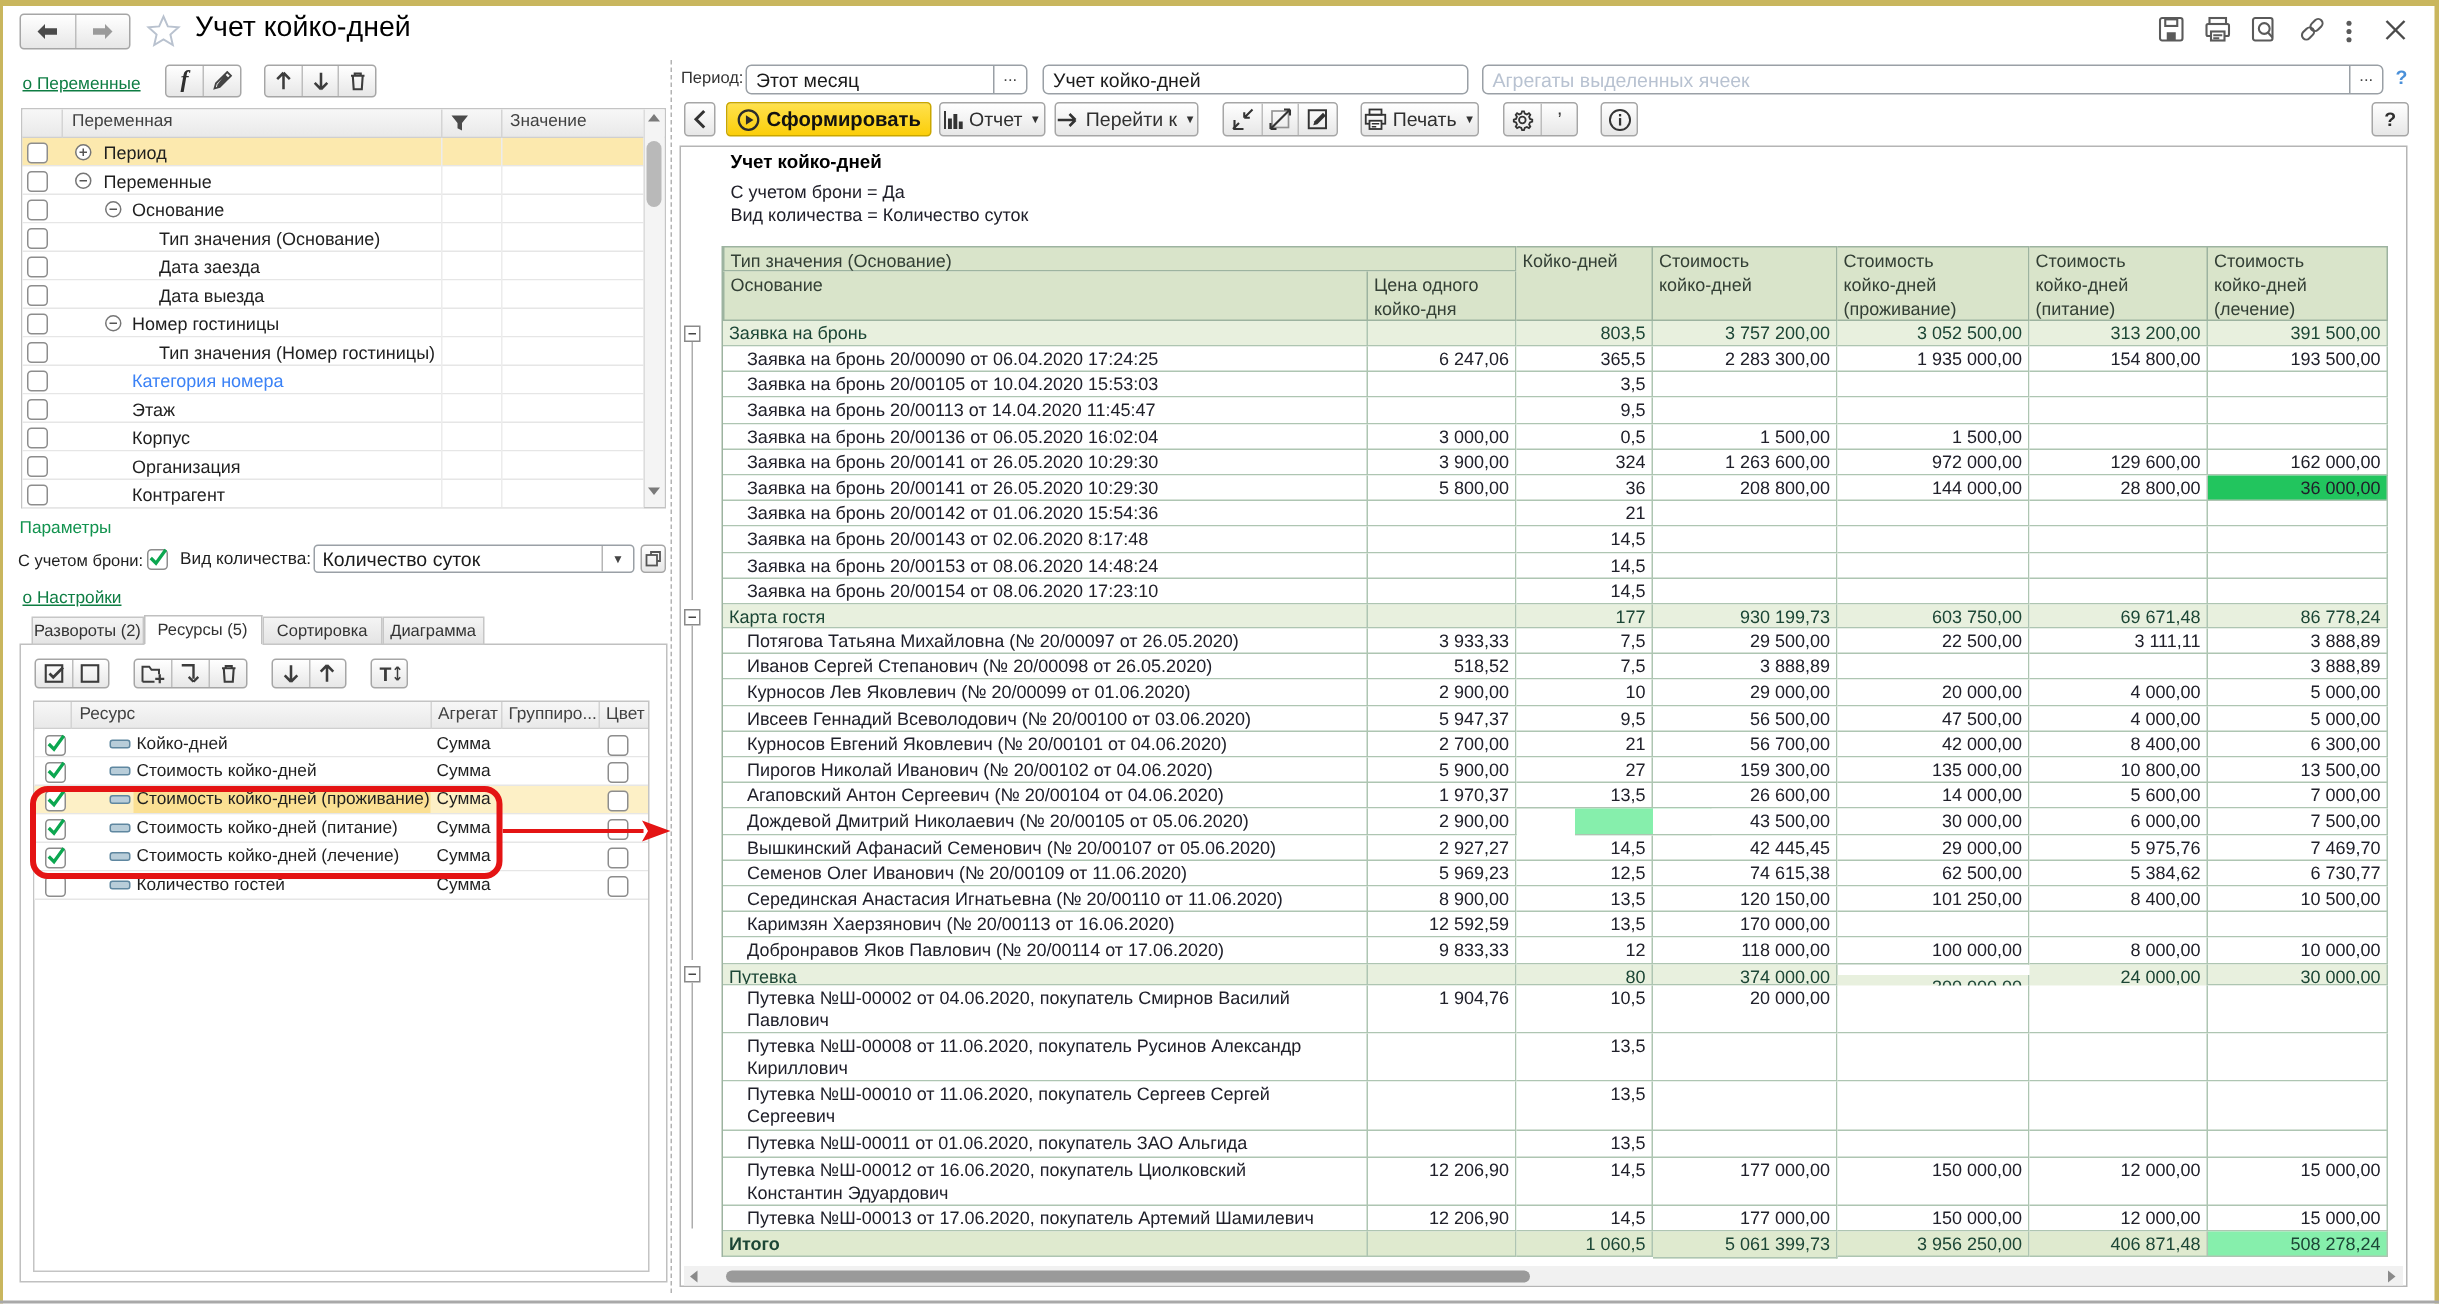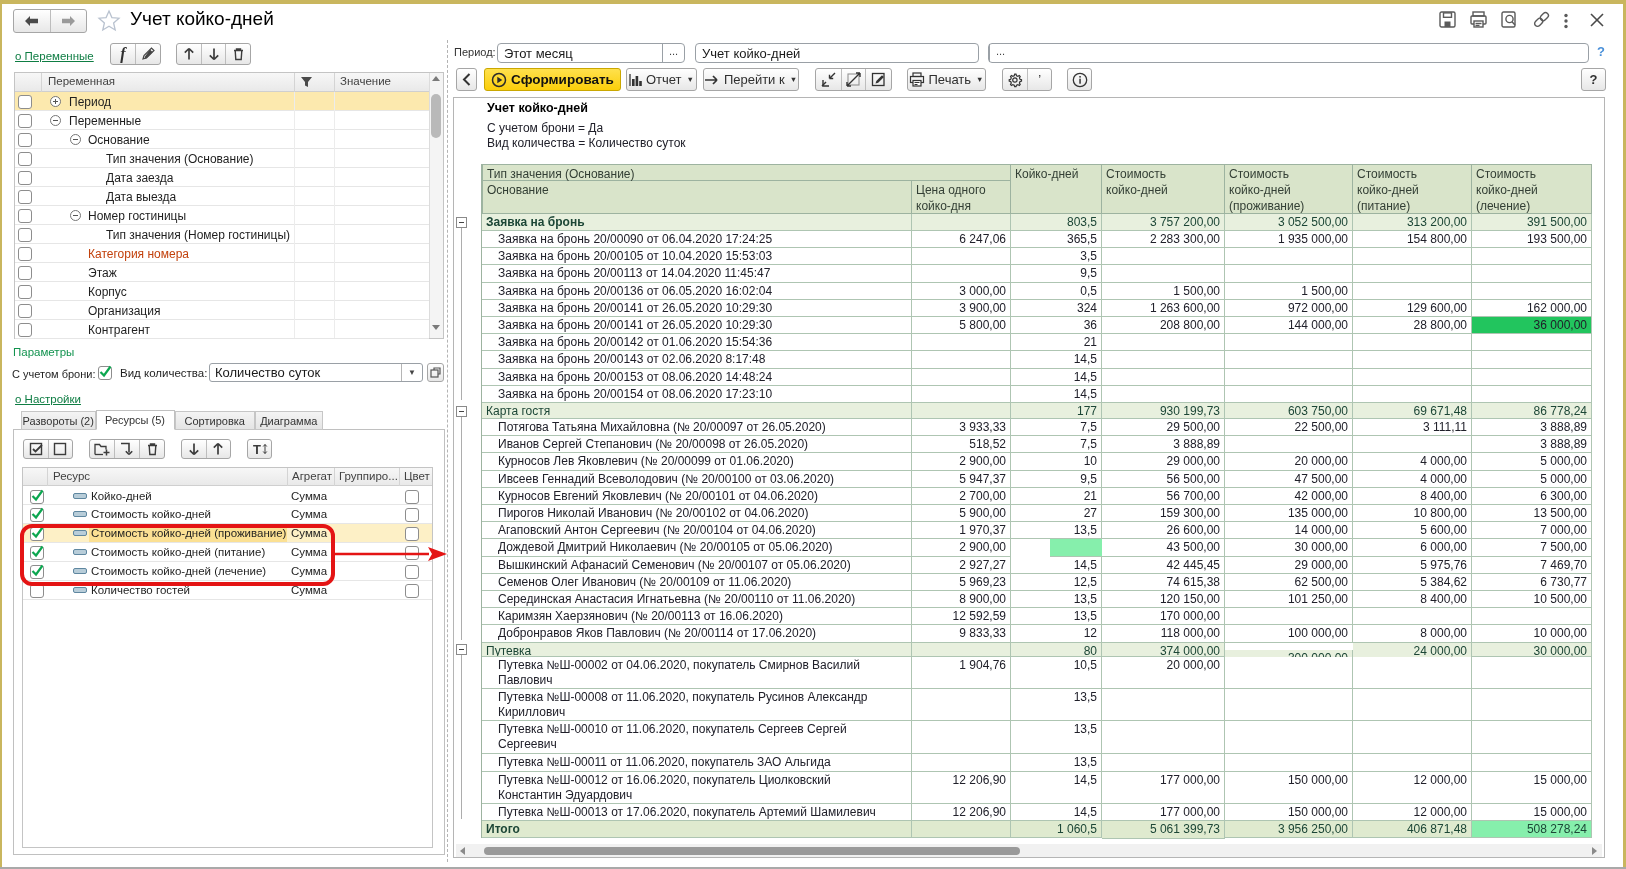--- a/index.html
+++ b/index.html
@@ -141,21 +141,21 @@
 <div class="abs" style="left:106px;top:190px;font-size:12px;color:#1f1f1f;">Дата выезда</div>
 <div class="abs" style="left:15px;top:206px;width:414px;height:19px;background:#fff;border-bottom:1px solid #e6e6e6;"></div>
 <div class="cb" style="left:18px;top:209px;"></div>
 <div class="exp minus" style="left:70px;top:210px;"></div>
 <div class="abs" style="left:88px;top:209px;font-size:12px;color:#1f1f1f;">Номер гостиницы</div>
 <div class="abs" style="left:15px;top:225px;width:414px;height:19px;background:#fff;border-bottom:1px solid #e6e6e6;"></div>
 <div class="cb" style="left:18px;top:228px;"></div>
 <div class="abs" style="left:106px;top:228px;font-size:12px;color:#1f1f1f;">Тип значения (Номер гостиницы)</div>
 <div class="abs" style="left:15px;top:244px;width:414px;height:19px;background:#fff;border-bottom:1px solid #e6e6e6;"></div>
 <div class="cb" style="left:18px;top:247px;"></div>
-<div class="abs" style="left:88px;top:247px;font-size:12px;color:#c2410c;">Категория номера</div>
+<div class="abs" style="left:88px;top:247px;font-size:12px;color:#3b82f6;">Категория номера</div>
 <div class="abs" style="left:15px;top:263px;width:414px;height:19px;background:#fff;border-bottom:1px solid #e6e6e6;"></div>
 <div class="cb" style="left:18px;top:266px;"></div>
 <div class="abs" style="left:88px;top:266px;font-size:12px;color:#1f1f1f;">Этаж</div>
 <div class="abs" style="left:15px;top:282px;width:414px;height:19px;background:#fff;border-bottom:1px solid #e6e6e6;"></div>
 <div class="cb" style="left:18px;top:285px;"></div>
 <div class="abs" style="left:88px;top:285px;font-size:12px;color:#1f1f1f;">Корпус</div>
 <div class="abs" style="left:15px;top:301px;width:414px;height:19px;background:#fff;border-bottom:1px solid #e6e6e6;"></div>
 <div class="cb" style="left:18px;top:304px;"></div>
 <div class="abs" style="left:88px;top:304px;font-size:12px;color:#1f1f1f;">Организация</div>
 <div class="abs" style="left:15px;top:320px;width:414px;height:19px;background:#fff;border-bottom:1px solid #e6e6e6;"></div>
@@ -312,20 +312,21 @@
 <div class="abs" style="left:447px;top:40px;width:1px;height:822px;border-left:1px dashed #b3b3b3;"></div>
 <div class="abs" style="left:454px;top:46px;font-size:11px;color:#333;">Период:</div>
 <div class="inp" style="left:497px;top:43px;width:188px;height:20px;">
 <div style="flex:1;padding-left:6px;">Этот месяц</div>
 <div class="seg" style="width:22px;border-left:1px solid #9aa0a6;font-size:11px;color:#444;padding-bottom:4px;">...</div>
   </div>
 <div class="inp" style="left:695px;top:43px;width:284px;height:20px;">
     <div style="padding-left:6px;">Учет койко-дней</div>
   </div>
 <div class="inp" style="left:988px;top:43px;width:601px;height:20px;">
+<div style="flex:1;padding-left:6px;color:#b8c2d1;">Агрегаты выделенных ячеек</div>
 <div class="seg" style="width:22px;border-left:1px solid #9aa0a6;font-size:11px;color:#444;padding-bottom:4px;">...</div>
   </div>
 <div class="abs" style="left:1597px;top:44px;font-size:13px;font-weight:bold;color:#4a90d9;">?</div>
 <div class="btn" style="left:456px;top:68px;width:21px;height:23px;">
     <svg width="9" height="13" viewBox="0 0 9 13">
       <path d="M7.5 1L2 6.5 7.5 12" fill="none" stroke="#333" stroke-width="2"></path>
     </svg>
   </div>
 <div class="btn" style="left:484px;top:68px;width:137px;height:23px;background:linear-gradient(#ffe14d,#fbce0a);border-color:#caa700;">
 <svg width="16" height="16" viewBox="0 0 16 16" style="margin-right:4px;">
@@ -406,21 +407,21 @@
 <div class="abs" style="left:487px;top:136px;font-size:12px;color:#20202a;">Вид количества = Количество суток</div>
 <div class="hc" style="left:482px;top:164px;width:529px;height:16.5px;border-top:1px solid #9db3a0;border-left:1px solid #9db3a0;">Тип значения (Основание)</div>
 <div class="hc" style="left:482px;top:180.5px;width:430px;height:33px;border-left:1px solid #9db3a0;">Основание</div>
 <div class="hc" style="left:912px;top:180.5px;width:99px;height:33px;">Цена одного койко-дня</div>
 <div class="hc" style="left:1011px;top:164px;width:91px;height:49.5px;border-top:1px solid #9db3a0;">Койко-дней</div>
 <div class="hc" style="left:1102px;top:164px;width:123px;height:49.5px;border-top:1px solid #9db3a0;">Стоимость<br>койко-дней</div>
 <div class="hc" style="left:1225px;top:164px;width:128px;height:49.5px;border-top:1px solid #9db3a0;">Стоимость<br>койко-дней<br>(проживание)</div>
 <div class="hc" style="left:1353px;top:164px;width:119px;height:49.5px;border-top:1px solid #9db3a0;">Стоимость<br>койко-дней<br>(питание)</div>
 <div class="hc" style="left:1472px;top:164px;width:120px;height:49.5px;border-top:1px solid #9db3a0;">Стоимость<br>койко-дней<br>(лечение)</div>
 <div class="abs" style="left:481px;top:164px;width:1px;height:674.0px;background:#9db3a0;"></div>
-<div class="rc" style="left:482px;top:213.5px;width:430px;height:17.5px;background:#e8f0de;padding-left:4px;font-weight:bold;"><span class="glab">Заявка на бронь</span></div>
+<div class="rc" style="left:482px;top:213.5px;width:430px;height:17.5px;background:#e8f0de;padding-left:4px;"><span class="glab">Заявка на бронь</span></div>
 <div class="rc num glabnum" style="left:912px;top:213.5px;width:99px;height:17.5px;background:#e8f0de;"></div>
 <div class="rc num glabnum" style="left:1011px;top:213.5px;width:91px;height:17.5px;background:#e8f0de;">803,5</div>
 <div class="rc num glabnum" style="left:1102px;top:213.5px;width:123px;height:17.5px;background:#e8f0de;">3 757 200,00</div>
 <div class="rc num glabnum" style="left:1225px;top:213.5px;width:128px;height:17.5px;background:#e8f0de;">3 052 500,00</div>
 <div class="rc num glabnum" style="left:1353px;top:213.5px;width:119px;height:17.5px;background:#e8f0de;">313 200,00</div>
 <div class="rc num glabnum" style="left:1472px;top:213.5px;width:120px;height:17.5px;background:#e8f0de;">391 500,00</div>
 <div class="rc" style="left:482px;top:231.0px;width:430px;height:17.2px;background:#fff;padding-left:16px;">Заявка на бронь 20/00090 от 06.04.2020 17:24:25</div>
 <div class="rc num" style="left:912px;top:231.0px;width:99px;height:17.2px;background:#fff;">6 247,06</div>
 <div class="rc num" style="left:1011px;top:231.0px;width:91px;height:17.2px;background:#fff;">365,5</div>
 <div class="rc num" style="left:1102px;top:231.0px;width:123px;height:17.2px;background:#fff;">2 283 300,00</div>
@@ -609,21 +610,21 @@
 <div class="rc num" style="left:1225px;top:689.4px;width:128px;height:32.0px;background:#fff;"></div>
 <div class="rc num" style="left:1353px;top:689.4px;width:119px;height:32.0px;background:#fff;"></div>
 <div class="rc num" style="left:1472px;top:689.4px;width:120px;height:32.0px;background:#fff;"></div>
 <div class="rc" style="left:482px;top:721.4px;width:430px;height:32.7px;background:#fff;padding-left:16px;">Путевка №Ш-00010 от 11.06.2020, покупатель Сергеев Сергей Сергеевич</div>
 <div class="rc num" style="left:912px;top:721.4px;width:99px;height:32.7px;background:#fff;"></div>
 <div class="rc num" style="left:1011px;top:721.4px;width:91px;height:32.7px;background:#fff;">13,5</div>
 <div class="rc num" style="left:1102px;top:721.4px;width:123px;height:32.7px;background:#fff;"></div>
 <div class="rc num" style="left:1225px;top:721.4px;width:128px;height:32.7px;background:#fff;"></div>
 <div class="rc num" style="left:1353px;top:721.4px;width:119px;height:32.7px;background:#fff;"></div>
 <div class="rc num" style="left:1472px;top:721.4px;width:120px;height:32.7px;background:#fff;"></div>
-<div class="rc" style="left:482px;top:754.1px;width:430px;height:17.7px;background:#fff;padding-left:16px;">Путевка №Ш-00011 от 11.06.2020, покупатель ЗАО Альгида</div>
+<div class="rc" style="left:482px;top:754.1px;width:430px;height:17.7px;background:#fff;padding-left:16px;">Путевка №Ш-00011 от 01.06.2020, покупатель ЗАО Альгида</div>
 <div class="rc num" style="left:912px;top:754.1px;width:99px;height:17.7px;background:#fff;"></div>
 <div class="rc num" style="left:1011px;top:754.1px;width:91px;height:17.7px;background:#fff;">13,5</div>
 <div class="rc num" style="left:1102px;top:754.1px;width:123px;height:17.7px;background:#fff;"></div>
 <div class="rc num" style="left:1225px;top:754.1px;width:128px;height:17.7px;background:#fff;"></div>
 <div class="rc num" style="left:1353px;top:754.1px;width:119px;height:17.7px;background:#fff;"></div>
 <div class="rc num" style="left:1472px;top:754.1px;width:120px;height:17.7px;background:#fff;"></div>
 <div class="rc" style="left:482px;top:771.8px;width:430px;height:32.0px;background:#fff;padding-left:16px;">Путевка №Ш-00012 от 16.06.2020, покупатель Циолковский<br>Константин Эдуардович</div>
 <div class="rc num" style="left:912px;top:771.8px;width:99px;height:32.0px;background:#fff;">12 206,90</div>
 <div class="rc num" style="left:1011px;top:771.8px;width:91px;height:32.0px;background:#fff;">14,5</div>
 <div class="rc num" style="left:1102px;top:771.8px;width:123px;height:32.0px;background:#fff;">177 000,00</div>

